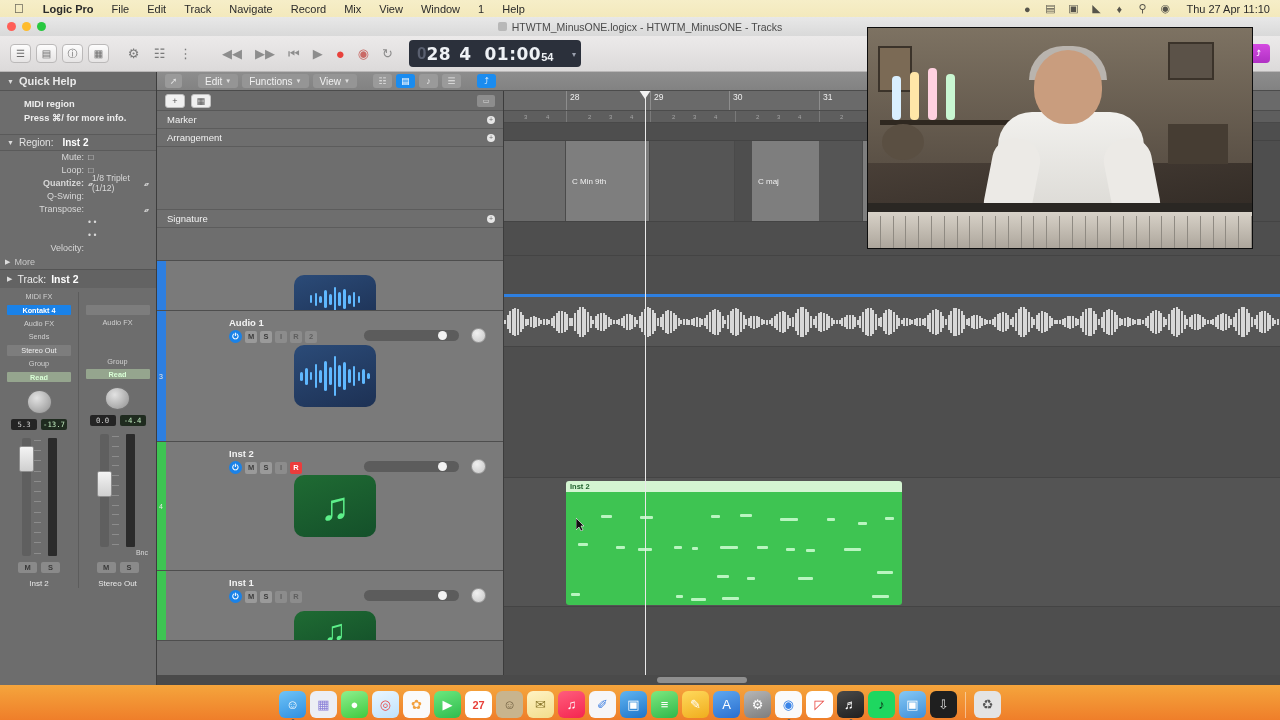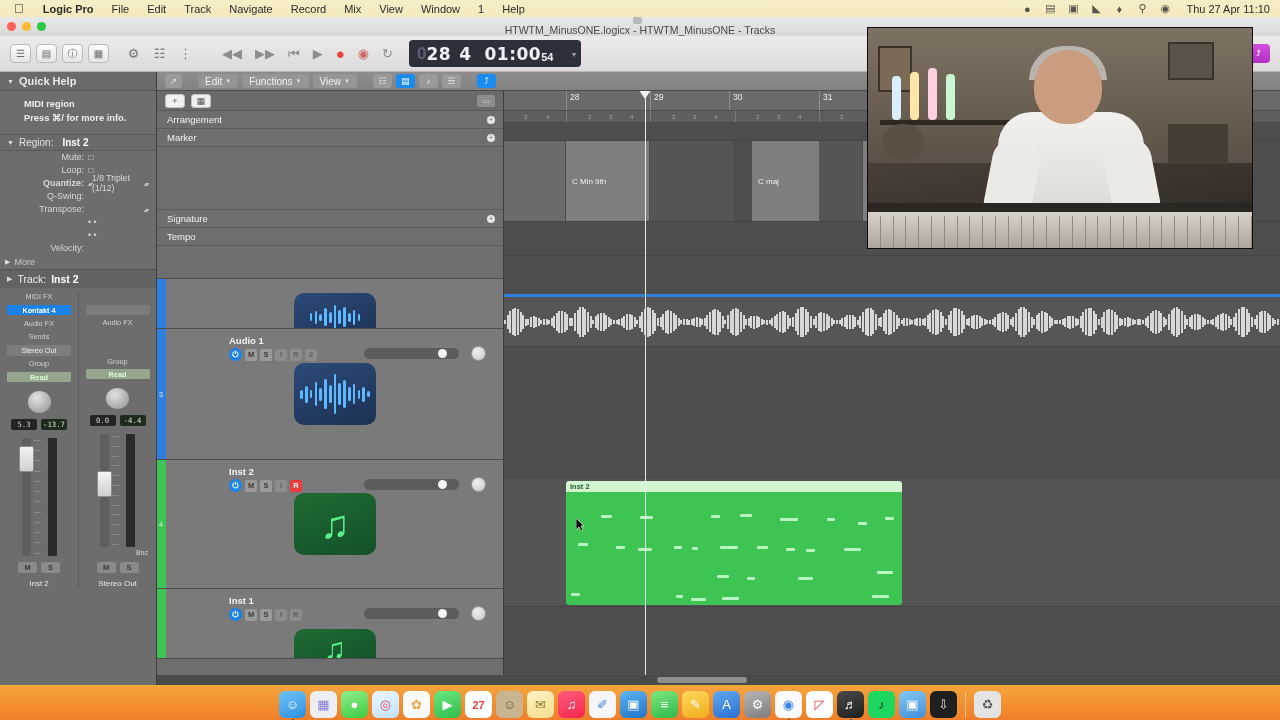--- a/index.html
+++ b/index.html
@@ -28,21 +28,21 @@
   #menubar .clock { font-size:11px; padding-left:4px; white-space:nowrap; }
 
   
   #window {
     position:absolute; left:0; top:17px; width:1280px; height:668px;
     background:#5a5a5a;
   }
   #titlebar {
     height:19px; background:linear-gradient(180deg,#e8e8e8,#d9d9d9);
     display:flex; align-items:center; justify-content:center;
-    color:#4a4a4a; font-size:10.5px; position:relative;flex-direction:column;
+    color:#4a4a4a; font-size:10.5px; position:relative;
   }
   #titlebar .doc-ico {
     width:9px;height:9px;border-radius:2px;background:#b8b8b8;margin-right:5px;
   }
   .wbtns { position:absolute; left:7px; top:5px; display:flex; gap:6px;}
   .wbtn { width:9px;height:9px;border-radius:50%;}
   .wbtn.r{background:#ff5f57;} .wbtn.y{background:#febc2e;} .wbtn.g{background:#28c840;}
 
   
   #toolbar {
@@ -564,34 +564,31 @@
       <div id="gridwrap">
 
         <div id="headers">
           <div class="hdr-toolrow">
             <span class="ht-btn">+</span>
             <span class="ht-btn">▦</span>
             <span class="ht-right">▭</span>
           </div>
 
           <div class="gt-row">
+            <span>Marker</span>
+            <span class="dot">+</span>
+          </div>
+          <div class="gt-row">
             <span>Arrangement</span>
-            <span class="dot">+</span>
-          </div>
-          <div class="gt-row">
-            <span>Marker</span>
             <span class="dot">+</span>
           </div>
           <div class="gt-blank" style="height:63px;border-bottom:1px solid #5c5c5c"></div>
           <div class="gt-row">
             <span>Signature</span>
             <span class="dot">+</span>
-          </div>
-          <div class="gt-row">
-            <span>Tempo</span>
           </div>
           <div class="gt-blank" style="height:33px;border-bottom:1px solid #4e4e4e"></div>
 
           <div class="trk" style="height:50px">
             <span class="colorbar" style="background:#2e7fe0"></span>
             <span class="icon audio" style="top:14px; transform:none; height:48px;">
               <span class="wavebars" style="height:26px">
                 <i style="height:8px"></i>
                   <i style="height:13px"></i>
                   <i style="height:7px"></i>

